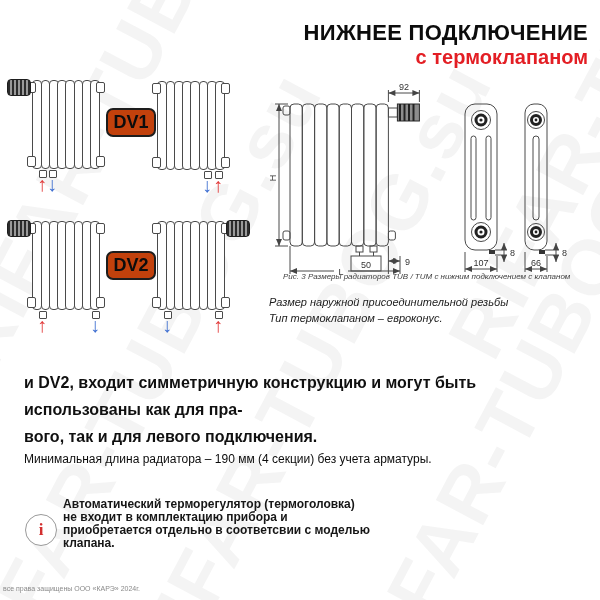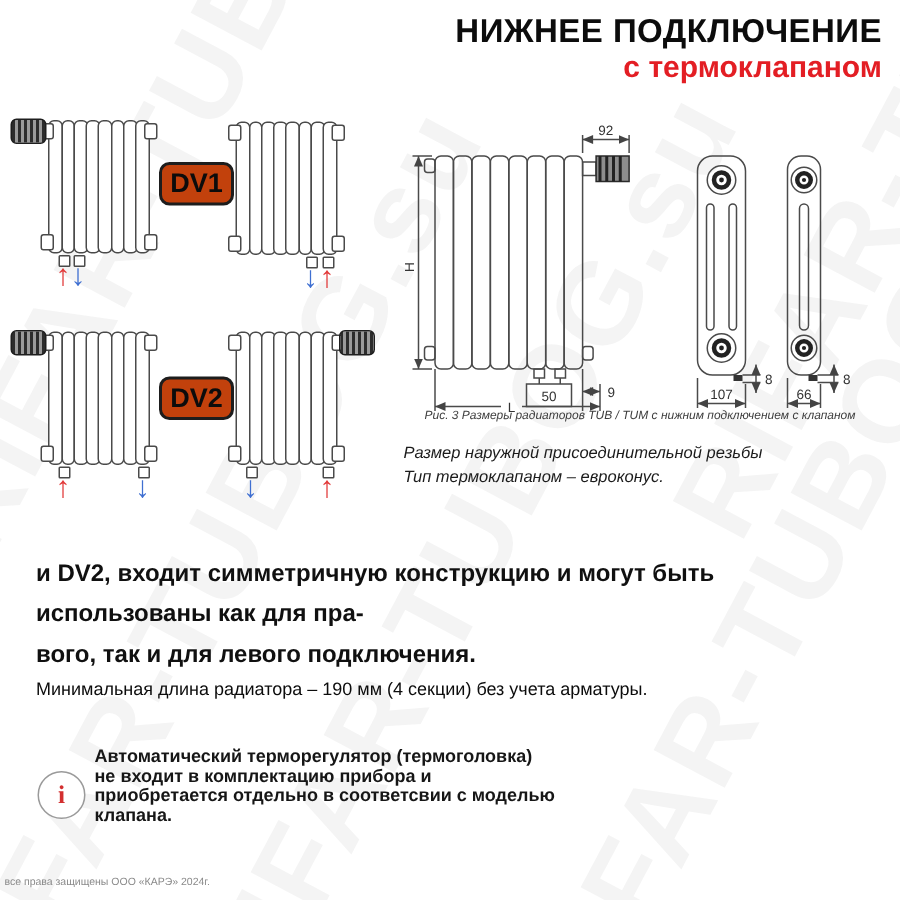--- a/index.html
+++ b/index.html
@@ -3,21 +3,21 @@
 <meta charset="utf-8">
 <style>
   html,body{margin:0;padding:0;background:#e8e8e8;}
   .page{position:relative;width:600px;height:600px;background:#ffffff;overflow:hidden;
         font-family:"Liberation Sans",sans-serif;color:#111;}
   
   .wm{position:absolute;font-weight:800;font-size:78px;letter-spacing:2px;white-space:nowrap;
       color:rgba(40,40,40,0.05);transform:rotate(-62deg);transform-origin:left top;pointer-events:none;}
   
   .title{position:absolute;top:8px;right:12px;text-align:right;line-height:1.15;}
-  .title-main{font-size:22px;font-weight:800;letter-spacing:.3px;color:#0c0c0c;}
+  .title-main{font-size:22px;font-weight:800;letter-spacing:.3px;color:#0c0c0c;margin-top:12px;}
   .title-sub{font-size:20px;font-weight:800;color:#e31e24;margin-top:1px;}
   
   .radiator{position:absolute;width:66px;height:95px;}
   .rad-body{position:absolute;left:0;top:3px;right:0;bottom:3px;display:flex;}
   .tube{flex:1;border:1.5px solid #4a4a4a;border-radius:4px;margin:0 -0.75px;background:#fff;}
   .cap{position:absolute;width:7px;height:9px;border:1.5px solid #4a4a4a;border-radius:2px;background:#fff;}
   .cap.tl{left:-6px;top:5px}.cap.tr{right:-6px;top:5px}.cap.bl{left:-6px;bottom:5px}.cap.br{right:-6px;bottom:5px}
   .head{position:absolute;width:22px;height:15px;top:2px;border:1px solid #1e1e1e;border-radius:4px;
         background:repeating-linear-gradient(90deg,#2c2c2c 0 2px,#9a9a9a 2px 4px);}
   .head.left{left:-26px}.head.right{right:-26px}

